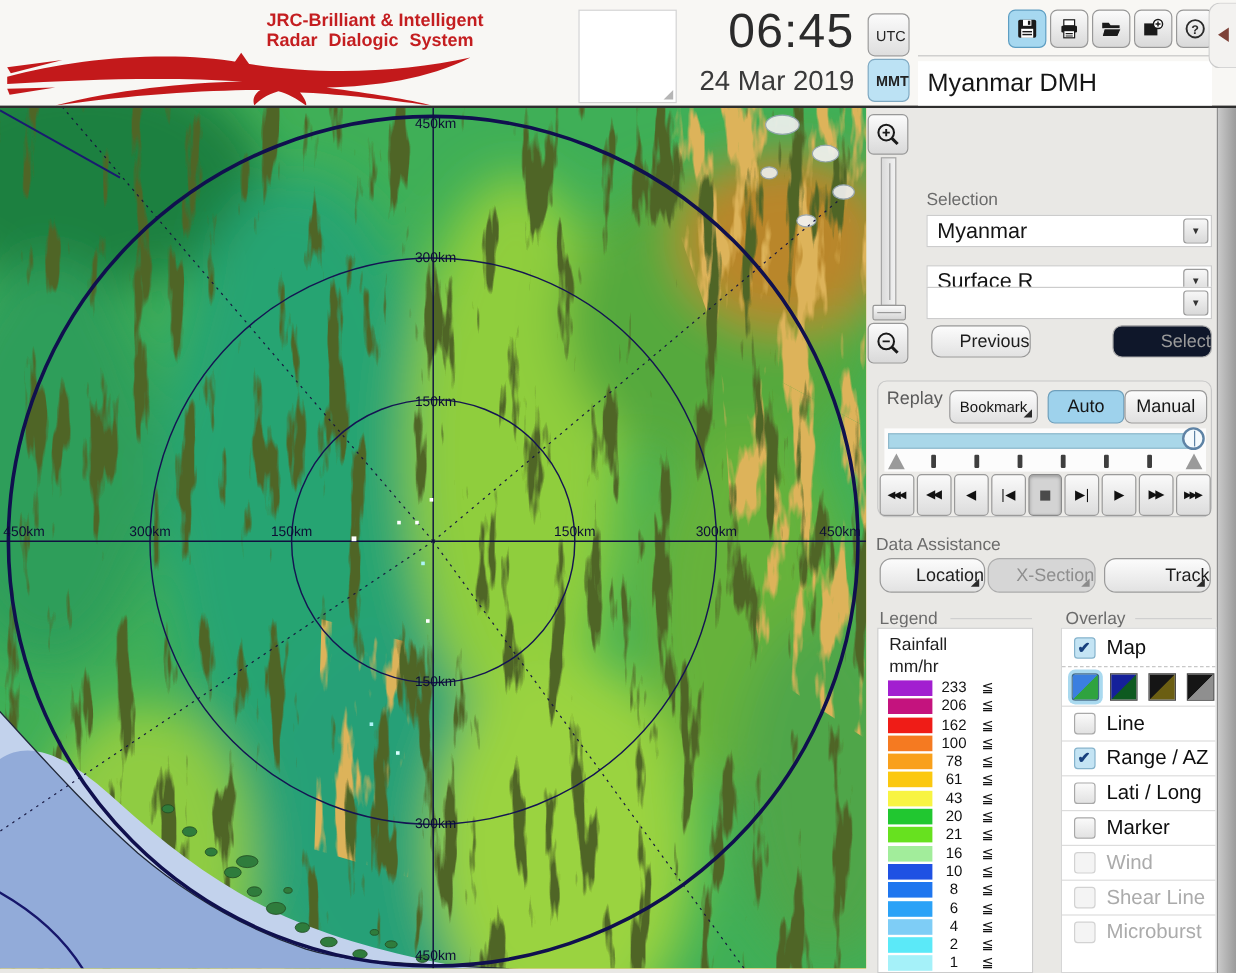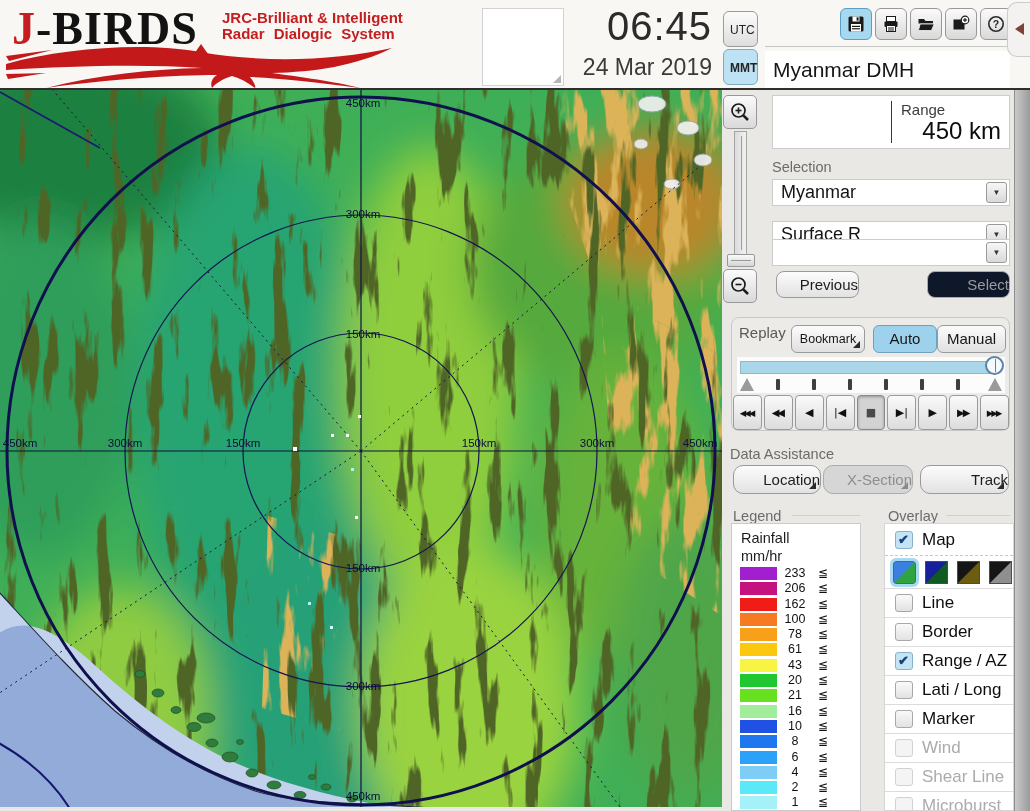--- a/index.html
+++ b/index.html
@@ -124,21 +124,20 @@
        padding-left:8px;box-sizing:border-box;}
   .msw{width:23px;height:23px;border:1px solid #4A4A4A;box-sizing:border-box;flex:0 0 auto;}
   .msw.msel{border-radius:3px;box-shadow:0 0 0 3px #A9D9EF;border-color:#3A6A8A;}
 </style>
 </head>
 <body>
 
 <div id="app">
 
   <div class="hdr">
-    <div class="logo-title"><span class="logo-j">J</span><span>-BIRDS</span></div>
     <div class="tagline">
       <div>JRC-Brilliant &amp; Intelligent</div>
       <div class="t2">Radar Dialogic System</div>
     </div>
     <svg class="eagle" width="392" height="46" viewBox="0 0 392 46">
       <path d="M2 22 C60 6 140 0 196 10 C258 21 330 19 388 6 C352 24 310 30 268 31 C305 36 338 41 356 46 C312 40 274 36 246 35 C250 40 252 44 251 46 C243 40 236 36 228 34 C218 37 211 42 208 46 C206 41 208 36 213 33 C170 33 105 37 42 46 C92 33 150 27 198 26 C140 22 66 24 2 28 Z" fill="#C3191B"></path>
       <path d="M190 12 L197 2 L204 12 Z" fill="#C3191B"></path>
       <path d="M2 14 L48 8 L5 19 Z" fill="#C3191B"></path>
       <path d="M2 32 L42 31 L4 37 Z" fill="#C3191B"></path>
     </svg>
@@ -334,25 +333,20 @@
   <div class="ztrack"></div>
   <div class="zthumb"></div>
   <button class="sqbtn" style="left:723px;top:269px;">
     <svg width="22" height="22" viewBox="0 0 22 22">
       <circle cx="9.5" cy="9.5" r="6.5" fill="none" stroke="#1A1A1A" stroke-width="1.7"></circle>
       <line x1="14.3" y1="14.3" x2="19" y2="19" stroke="#1A1A1A" stroke-width="2.5"></line>
       <line x1="6.5" y1="9.5" x2="12.5" y2="9.5" stroke="#1A1A1A" stroke-width="1.6"></line>
     </svg>
   </button>
 
-  <div class="rangebox">
-    <div class="range-div"></div>
-    <div class="range-label">Range</div>
-    <div class="range-value">450 km</div>
-  </div>
 
   <div class="sec-label" style="left:772px;top:159px;">Selection</div>
   <div class="selrow" style="top:179px;">
     <span class="selval">Myanmar</span>
     <button class="ddbtn"><span>▼</span></button>
   </div>
   <div class="selrow" style="top:209px;margin-top:12px;">
     <span class="selval">Surface R</span>
     <button class="ddbtn"><span>▼</span></button>
   </div>
@@ -514,24 +508,20 @@
         <span class="msw msel" style="background: linear-gradient(135deg, rgb(59, 127, 224) 49%, rgb(47, 163, 63) 51%);"></span>
         <span class="msw" style="background: linear-gradient(135deg, rgb(21, 32, 154) 49%, rgb(14, 90, 32) 51%);"></span>
         <span class="msw" style="background: linear-gradient(135deg, rgb(21, 21, 21) 49%, rgb(107, 94, 18) 51%);"></span>
         <span class="msw" style="background: linear-gradient(135deg, rgb(21, 21, 21) 49%, rgb(143, 143, 143) 51%);"></span>
       </div>
       <div class="orow">
         <span class="cb"></span>
         <span class="olabel">Line</span>
       </div>
       <div class="orow">
-        <span class="cb"></span>
-        <span class="olabel">Border</span>
-      </div>
-      <div class="orow">
         <span class="cb checked">✔</span>
         <span class="olabel">Range / AZ</span>
       </div>
       <div class="orow">
         <span class="cb"></span>
         <span class="olabel">Lati / Long</span>
       </div>
       <div class="orow">
         <span class="cb"></span>
         <span class="olabel">Marker</span>

